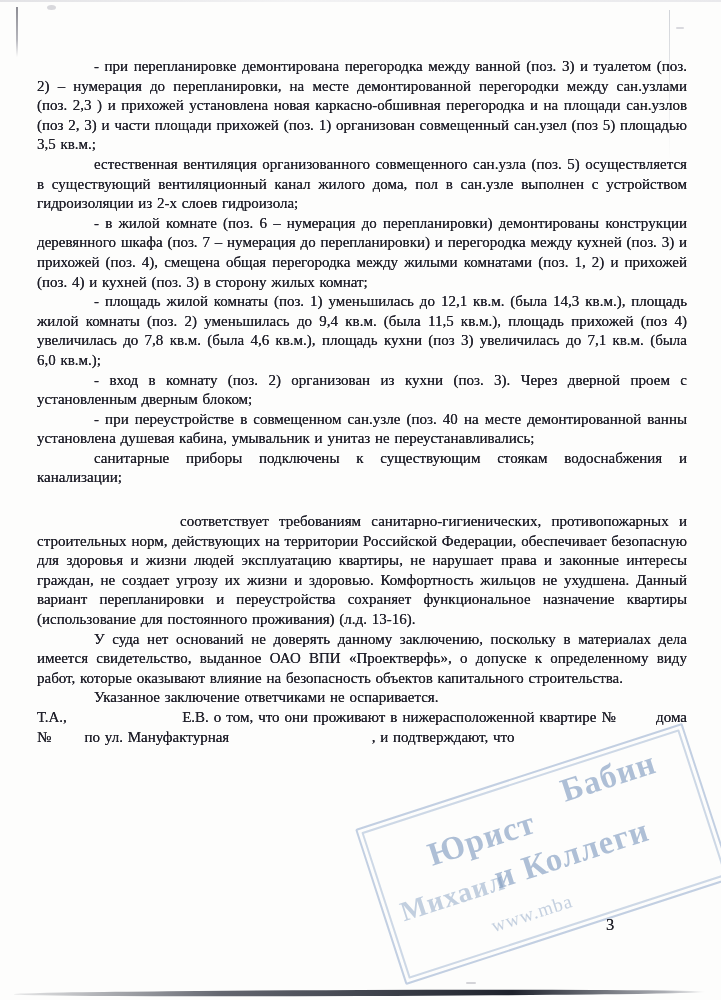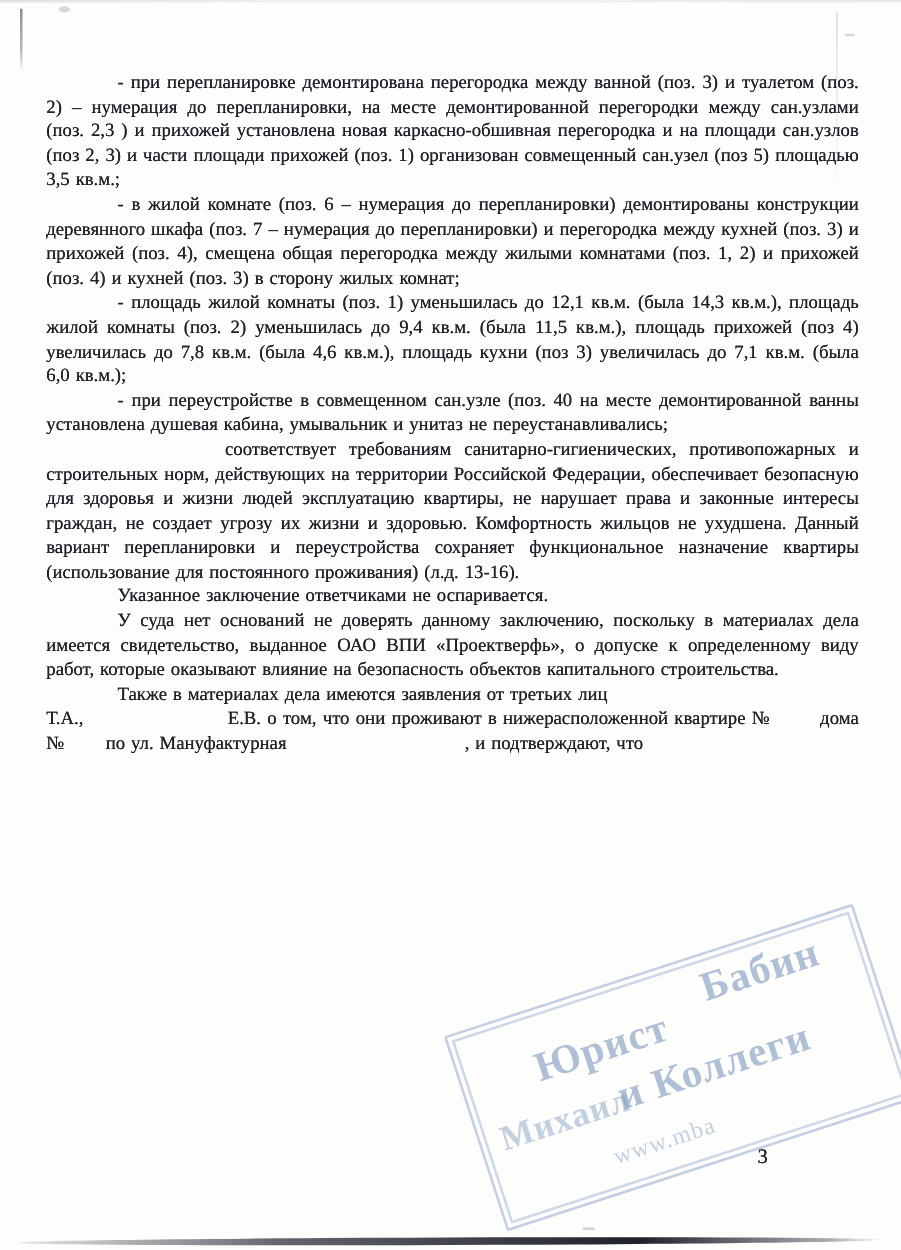--- a/index.html
+++ b/index.html
@@ -8,21 +8,21 @@
     background:#fdfdfc;
     font-family:"Liberation Serif","DejaVu Serif",serif;
   }
   
   .text-block{
     position:absolute;left:37px;top:57px;width:650px;z-index:2;
     color:#21212b;font-size:15px;line-height:19.6px;
     text-align:justify;text-shadow:0 0 .4px currentColor;
   }
   .para{margin:0;text-indent:57px;word-spacing:1px;}
-  .para.hang-indent{text-indent:143px;}
+  .para.hang-indent{text-indent:143px;margin-top:24px;}
   .para.no-indent{text-indent:0;}
   
   .page-number{
     position:absolute;left:606px;top:915px;z-index:2;
     color:#26262e;font-size:16.5px;text-shadow:0 0 .4px currentColor;
   }
   
   .stamp{
     position:absolute;left:372px;top:772px;width:340px;height:160px;
     transform:rotate(-18deg);z-index:1;
@@ -76,25 +76,27 @@
   <div class="stamp">
     <span class="stamp-word w1">Юрист</span>
     <span class="stamp-word w2">Бабин</span>
     <span class="stamp-word w3">Михаил</span>
     <span class="stamp-word w4">и Коллеги</span>
     <span class="stamp-url">www.mba</span>
   </div>
 
   <div class="text-block">
       <p class="para">- при перепланировке демонтирована перегородка между ванной (поз. 3) и туалетом (поз. 2) – нумерация до перепланировки, на месте демонтированной перегородки между сан.узлами (поз. 2,3 ) и прихожей установлена новая каркасно-обшивная перегородка и на площади сан.узлов (поз 2, 3) и части площади прихожей (поз. 1) организован совмещенный сан.узел (поз 5) площадью 3,5 кв.м.;</p>
+      <p class="para">естественная вентиляция организованного совмещенного сан.узла (поз. 5) осуществляется в существующий вентиляционный канал жилого дома, пол в сан.узле выполнен с устройством гидроизоляции из 2-х слоев гидроизола;</p>
       <p class="para">- в жилой комнате (поз. 6 – нумерация до перепланировки) демонтированы конструкции деревянного шкафа (поз. 7 – нумерация до перепланировки) и перегородка между кухней (поз. 3) и прихожей (поз. 4), смещена общая перегородка между жилыми комнатами (поз. 1, 2) и прихожей (поз. 4) и кухней (поз. 3) в сторону жилых комнат;</p>
       <p class="para">- площадь жилой комнаты (поз. 1) уменьшилась до 12,1 кв.м. (была 14,3 кв.м.), площадь жилой комнаты (поз. 2) уменьшилась до 9,4 кв.м. (была 11,5 кв.м.), площадь прихожей (поз 4) увеличилась до 7,8 кв.м. (была 4,6 кв.м.), площадь кухни (поз 3) увеличилась до 7,1 кв.м. (была 6,0 кв.м.);</p>
+      <p class="para">- вход в комнату (поз. 2) организован из кухни (поз. 3). Через дверной проем с установленным дверным блоком;</p>
       <p class="para">- при переустройстве в совмещенном сан.узле (поз. 40 на месте демонтированной ванны установлена душевая кабина, умывальник и унитаз не переустанавливались;</p>
+      <p class="para">санитарные приборы подключены к существующим стоякам водоснабжения и канализации;</p>
       <p class="para hang-indent">соответствует требованиям санитарно-гигиенических, противопожарных и строительных норм, действующих на территории Российской Федерации, обеспечивает безопасную для здоровья и жизни людей эксплуатацию квартиры, не нарушает права и законные интересы граждан, не создает угрозу их жизни и здоровью. Комфортность жильцов не ухудшена. Данный вариант перепланировки и переустройства сохраняет функциональное назначение квартиры (использование для постоянного проживания) (л.д. 13-16).</p>
+      <p class="para">У суда нет оснований не доверять данному заключению, поскольку в материалах дела имеется свидетельство, выданное ОАО ВПИ «Проектверфь», о допуске к определенному виду работ, которые оказывают влияние на безопасность объектов капитального строительства.</p>
       <p class="para">Указанное заключение ответчиками не оспаривается.</p>
-      <p class="para">У суда нет оснований не доверять данному заключению, поскольку в материалах дела имеется свидетельство, выданное ОАО ВПИ «Проектверфь», о допуске к определенному виду работ, которые оказывают влияние на безопасность объектов капитального строительства.</p>
-      <p class="para">Также в материалах дела имеются заявления от третьих лиц</p>
       <p class="para no-indent">Т.А.,&nbsp;&nbsp;&nbsp;&nbsp;&nbsp;&nbsp;&nbsp;&nbsp;&nbsp;&nbsp;&nbsp;&nbsp;&nbsp;&nbsp;&nbsp;&nbsp;&nbsp;&nbsp;&nbsp;&nbsp;&nbsp;&nbsp; Е.В. о том, что они проживают в нижерасположенной квартире №&nbsp;&nbsp;&nbsp;&nbsp;&nbsp;&nbsp;&nbsp; дома №&nbsp;&nbsp;&nbsp;&nbsp;&nbsp;&nbsp; по ул. Мануфактурная&nbsp;&nbsp;&nbsp;&nbsp;&nbsp;&nbsp;&nbsp;&nbsp;&nbsp;&nbsp;&nbsp;&nbsp;&nbsp;&nbsp;&nbsp;&nbsp;&nbsp;&nbsp;&nbsp;&nbsp;&nbsp;&nbsp;&nbsp;&nbsp;&nbsp;&nbsp;&nbsp;&nbsp;&nbsp;&nbsp;, и подтверждают, что</p>
     </div>
 
   <div class="page-number">3</div>
 
 </div>
 
 </body></html>

